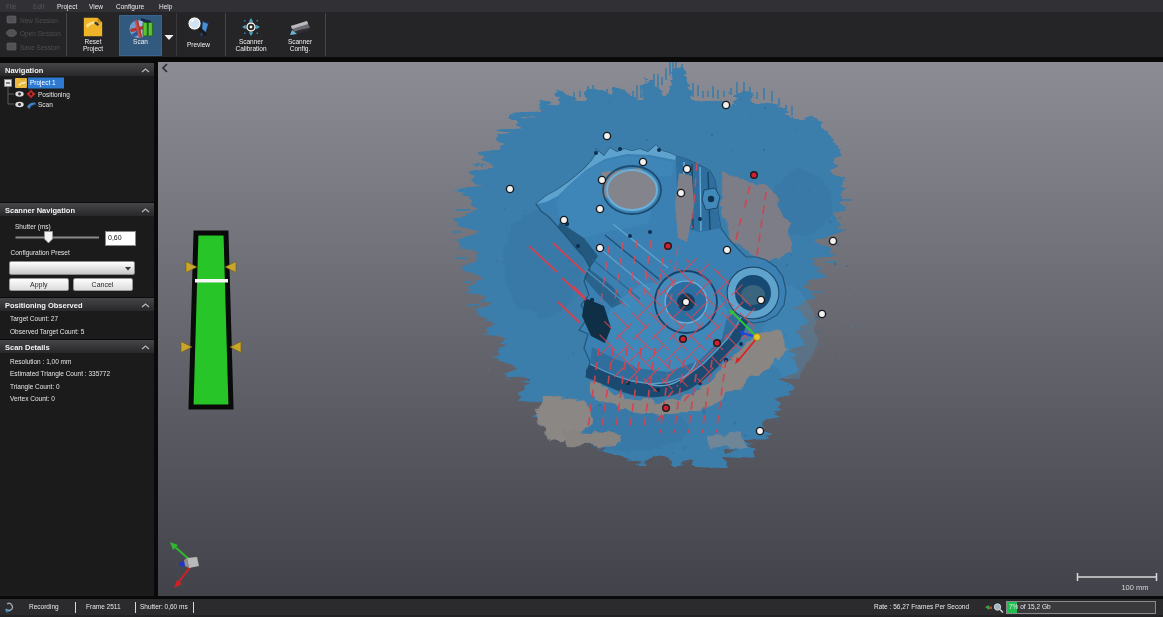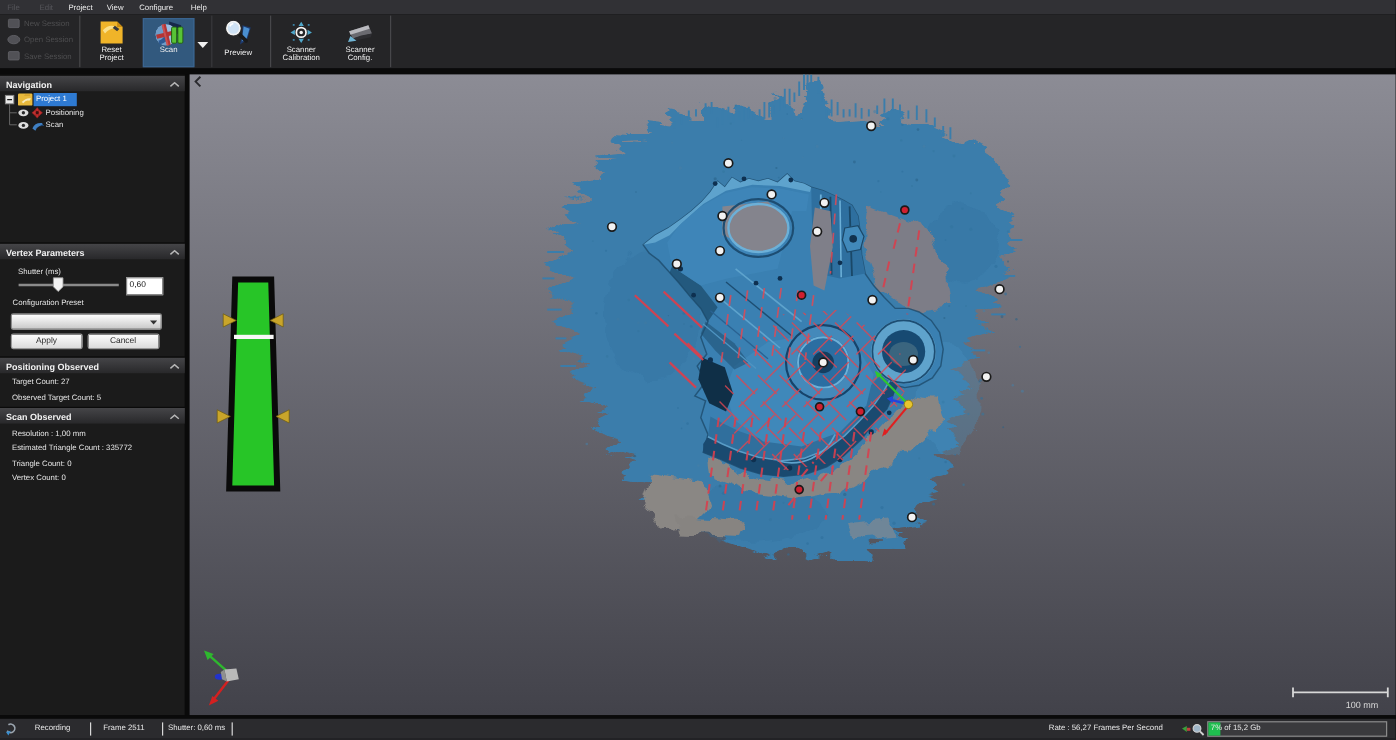--- a/index.html
+++ b/index.html
@@ -142,21 +142,21 @@
   </g>
   <circle cx="31" cy="18" r="1.2" fill="#401010"></circle>
   <path d="M27 31 q2 -5 8 -4.5 l1.5 2.5 q-5 -1 -7 4 z" fill="#3f7fc2"></path>
   <path d="M29 32 q3 -3.5 7.5 -3 l-1 -1.5" fill="#1d3f66"></path>
 </svg>
 <div class="ptext" style="left:30px;top:79px;color:#fff;">Project 1</div>
 <div class="ptext" style="left:38px;top:90.5px;">Positioning</div>
 <div class="ptext" style="left:38px;top:101px;">Scan</div>
 
 <div class="phead" style="top:202px;">
-    <span>Vertex Parameters</span>
+    <span>Scanner Navigation</span>
   <svg class="abs" style="left:141px;top:5px;" width="9" height="5" viewBox="0 0 9 5">
       <path d="M1 4 L4.5 1 L8 4" fill="none" stroke="#b8b8b8" stroke-width="1.2"></path>
     </svg>
 </div>
 <div class="ptext" style="left:15px;top:222.5px;">Shutter (ms)</div>
 <svg class="abs" style="left:0px;top:228px;" width="154" height="20" viewBox="0 0 154 20">
   <line x1="15.5" y1="9.5" x2="99" y2="9.5" stroke="#8a8a8a" stroke-width="2"></line>
   <path d="M44.5 3.5 h8 v7.5 l-4 4 -4 -4 z" fill="#f2f2f2" stroke="#9a9a9a" stroke-width="0.7"></path>
 </svg>
 <div class="abs" style="left:104.5px;top:230.5px;width:31px;height:15px;background:#fff;border:1px solid #888;"></div>
@@ -172,21 +172,21 @@
 <div class="phead" style="top:297px;">
     <span>Positioning Observed</span>
   <svg class="abs" style="left:141px;top:5px;" width="9" height="5" viewBox="0 0 9 5">
       <path d="M1 4 L4.5 1 L8 4" fill="none" stroke="#b8b8b8" stroke-width="1.2"></path>
     </svg>
 </div>
 <div class="ptext" style="left:10px;top:314.5px;">Target Count: 27</div>
 <div class="ptext" style="left:10px;top:327.5px;">Observed Target Count: 5</div>
 
 <div class="phead" style="top:339px;">
-    <span>Scan Observed</span>
+    <span>Scan Details</span>
   <svg class="abs" style="left:141px;top:5px;" width="9" height="5" viewBox="0 0 9 5">
       <path d="M1 4 L4.5 1 L8 4" fill="none" stroke="#b8b8b8" stroke-width="1.2"></path>
     </svg>
 </div>
 <div class="ptext" style="left:10px;top:358px;">Resolution : 1,00 mm</div>
 <div class="ptext" style="left:10px;top:370px;">Estimated Triangle Count : 335772</div>
 <div class="ptext" style="left:10px;top:382.5px;">Triangle Count: 0</div>
 <div class="ptext" style="left:10px;top:395px;">Vertex Count: 0</div>
 
 <div id="viewport">

